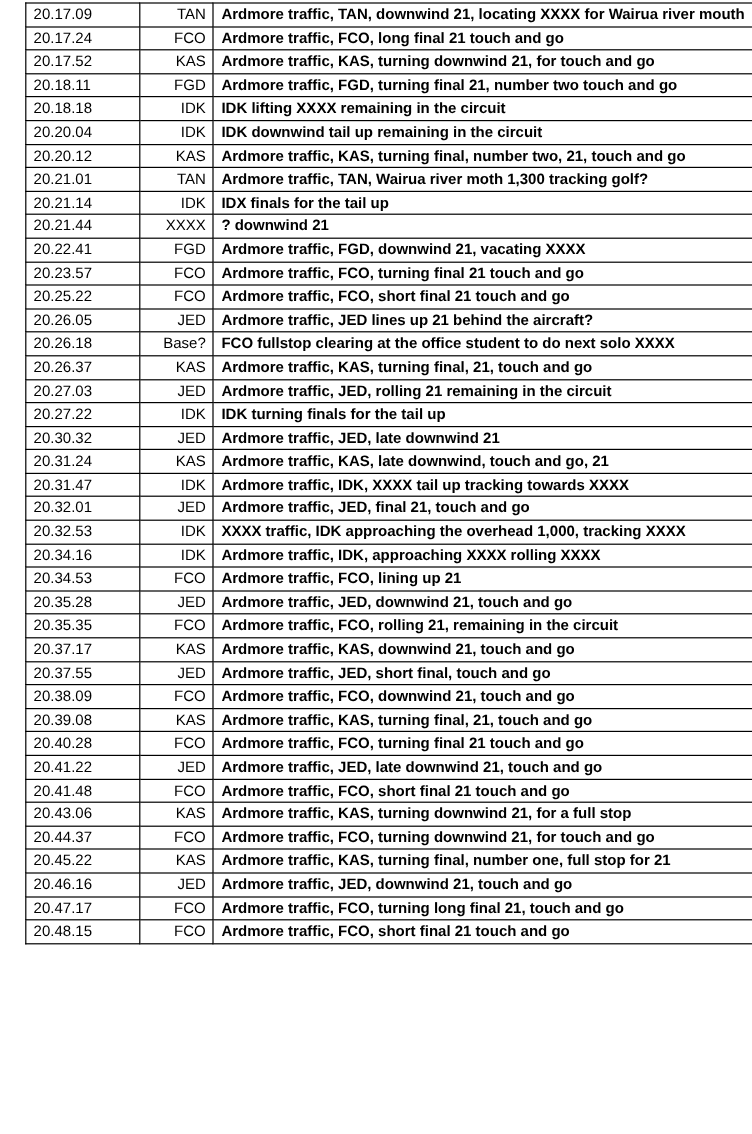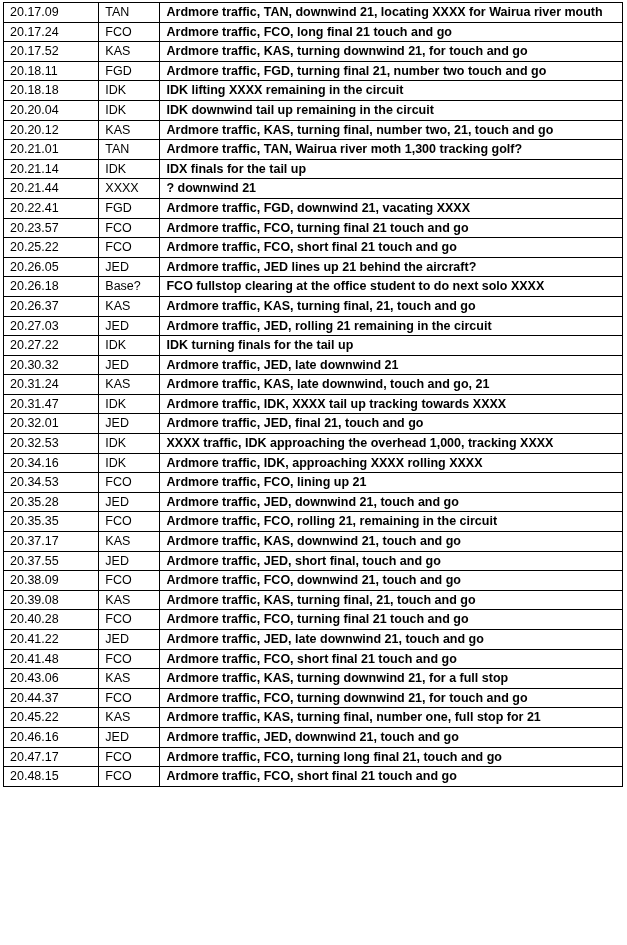--- a/index.html
+++ b/index.html
@@ -6,40 +6,40 @@
     margin: 0;
     padding: 0;
     background: #ffffff;
     width: 627px;
   }
   .page {
     width: 528px;
     min-height: 945px;
     background: #ffffff;
     box-sizing: border-box;
-    padding: 2px 3px;
+    padding: 2px 21px;
     font-family: "Liberation Sans", sans-serif;
     color: #000000;
   }
   table.transcript {
     border-collapse: collapse;
     width: 620px;
     table-layout: fixed;
   }
   table.transcript td {
     border: 1px solid #000000;
     font-size: 12.5px;
     line-height: 18.6px;
     padding: 0 6px;
     vertical-align: top;
     color: #000000;
     overflow: hidden;
   }
   td.col-time     { width: 82px;  }
-  td.col-callsign { width: 48px;  }
+  td.col-callsign { width: 48px; text-align: right;  }
   td.col-message  { width: 448px; font-weight: bold; }
 </style>
 </head>
 <body>
 
 <div class="page">
   <table class="transcript">
     <tbody id="table-body">
   <tr>
     <td class="col-time">20.17.09</td>

